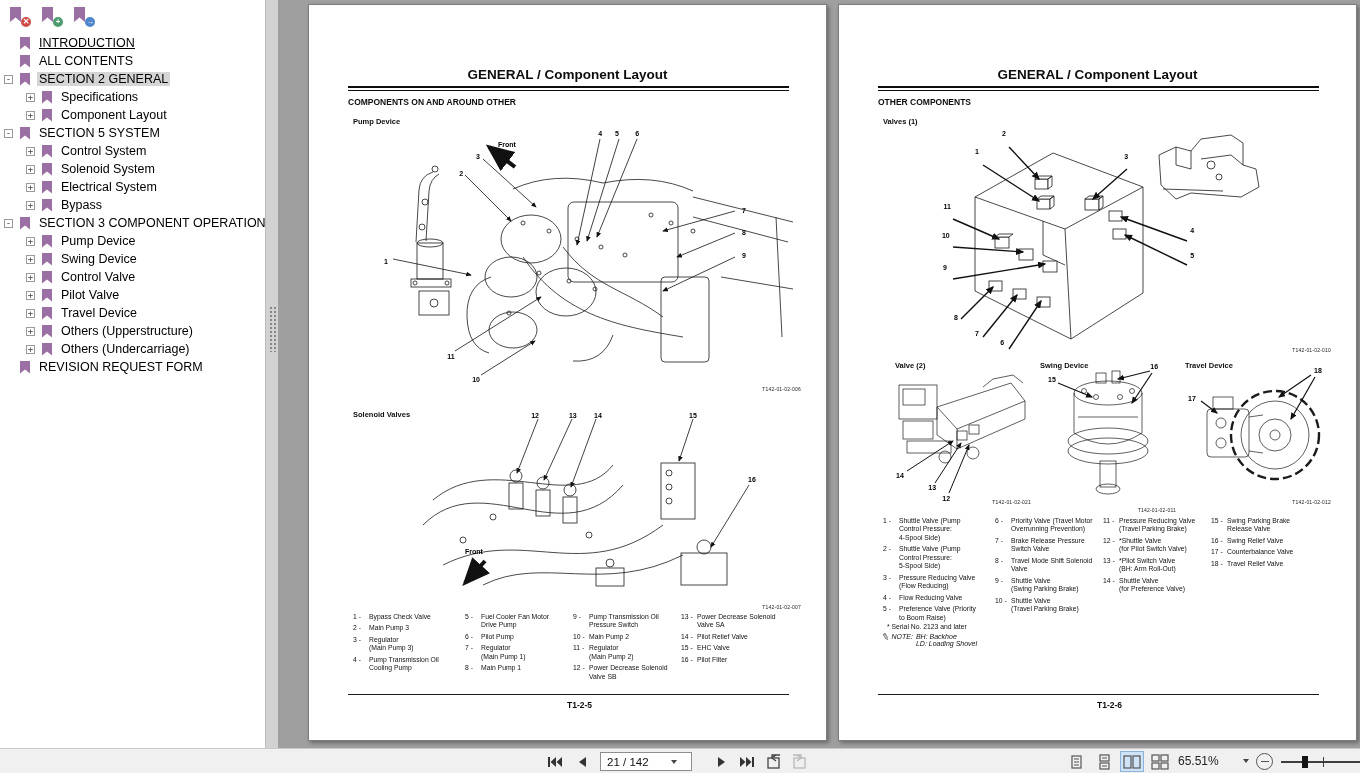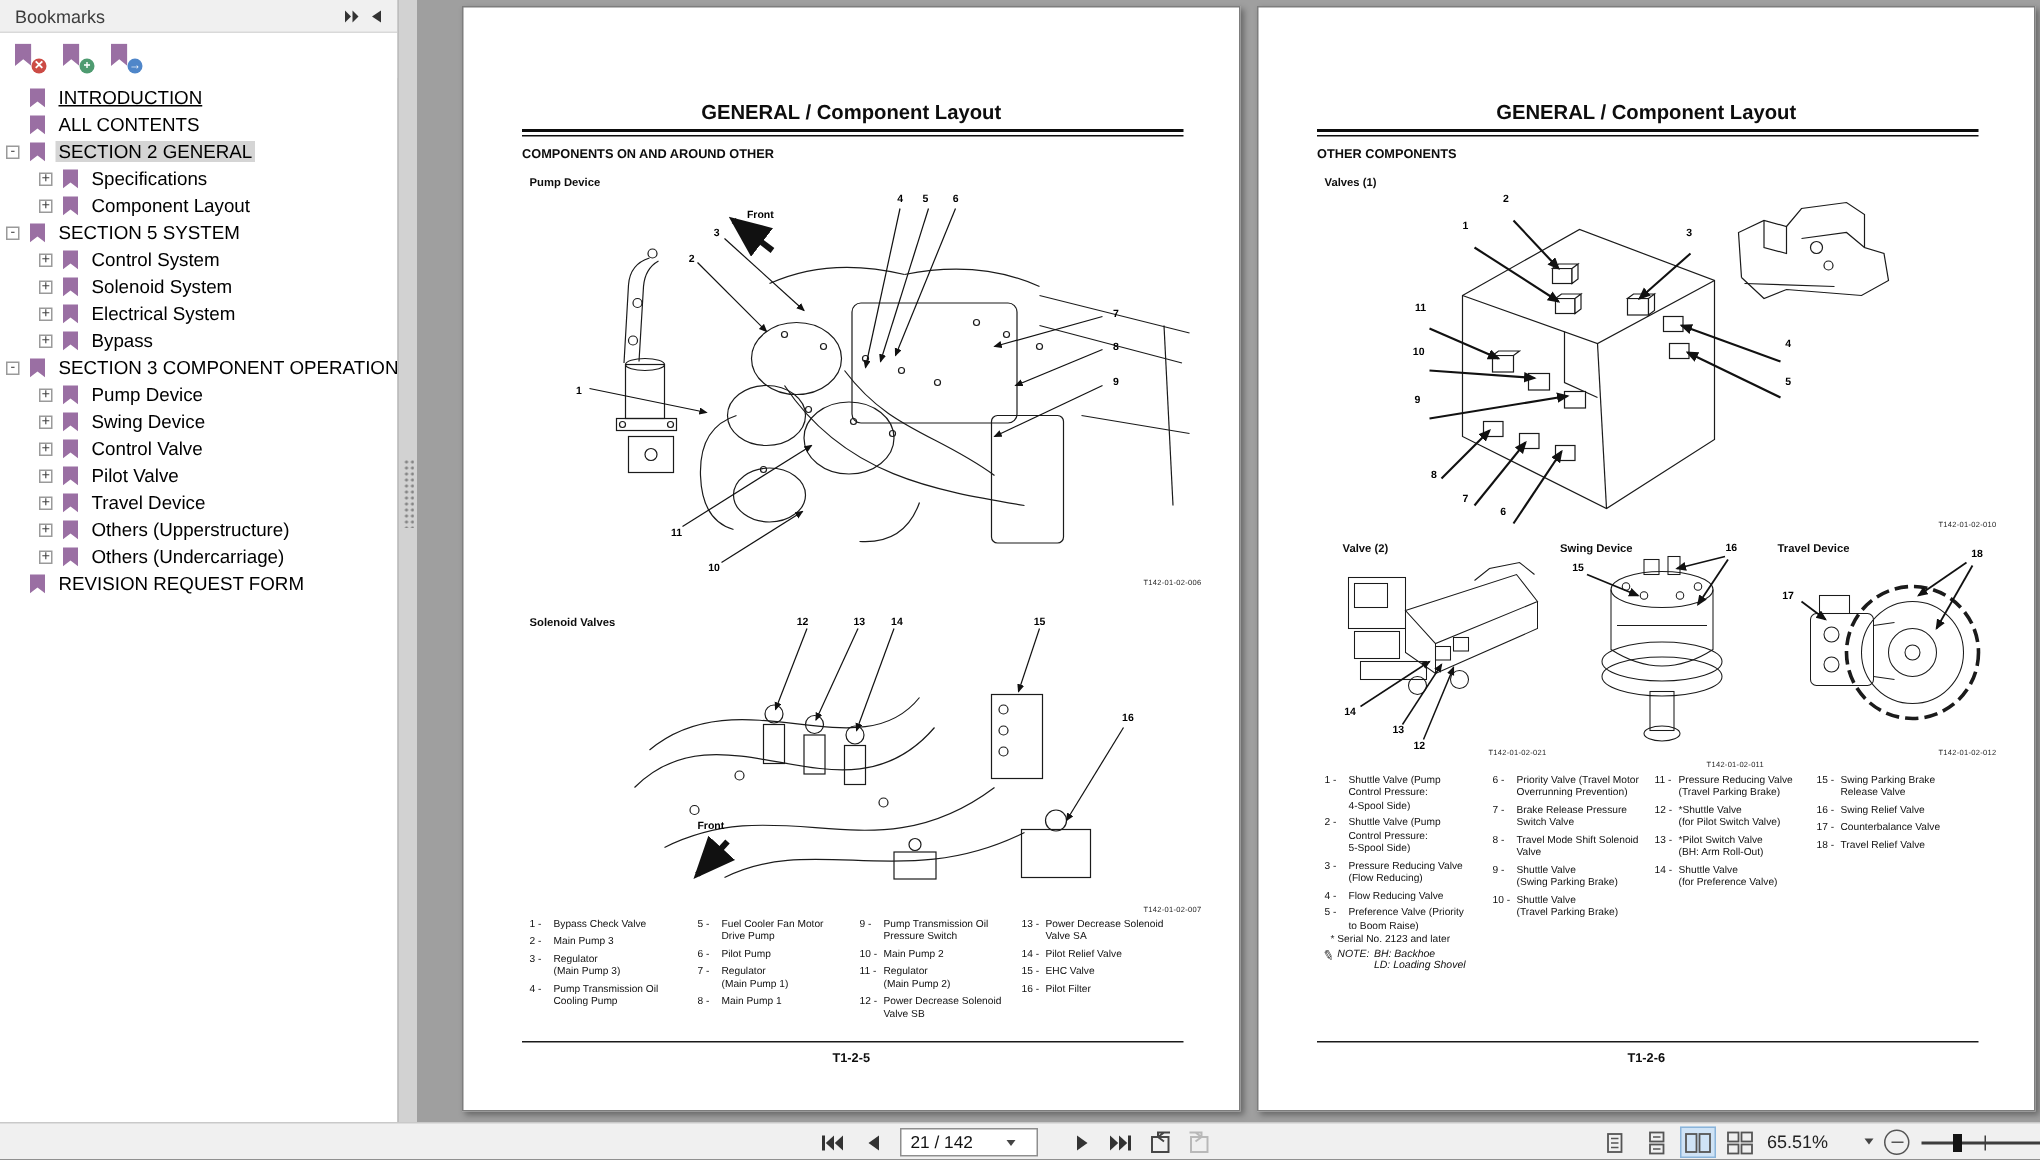--- a/index.html
+++ b/index.html
@@ -55,21 +55,21 @@
   .fig svg{position:absolute;left:0;top:0;width:100%;height:100%;}
   .figcode{position:absolute;right:2px;bottom:0;font-size:5px;color:#222;letter-spacing:.2px;}
   .callout{position:absolute;transform:translate(-50%,-50%);font-size:7px;font-weight:bold;color:#000;}
   .frontlbl{position:absolute;transform:translate(-50%,-50%);font-size:7px;font-weight:bold;color:#000;}
   .legend{position:absolute;display:flex;}
   .lcol{flex:none;}
   .litem{display:flex;margin-bottom:3px;font-size:6.8px;color:#111;line-height:1.25;}
   .ln{flex:none;width:16px;}
   .lt{white-space:pre-line;}
   .botrule{position:absolute;left:39px;bottom:45px;width:441px;border-top:1.8px solid #1a1a1a;}
-  .pagenum{position:absolute;left:0;bottom:30px;width:100%;text-align:center;
+  .pagenum{position:absolute;left:12px;bottom:30px;width:100%;text-align:center;
            font-size:8.5px;font-weight:bold;color:#0d0d0d;}
   .footnote{position:absolute;font-size:6.8px;color:#111;}
   .noteblk{position:absolute;display:flex;gap:3px;font-size:7px;color:#111;}
   .noteicon{font-size:9px;line-height:9px;transform:rotate(15deg);color:#333;}
   .notelines{display:flex;gap:3px;font-style:italic;}
   .notelines .nl{white-space:pre-line;}
   .notelabel{font-style:italic;}
 
   
   #toolbar{position:absolute;left:0;bottom:0;width:1360px;height:25px;background:#f0f0f0;
@@ -93,50 +93,36 @@
   #slider{position:absolute;left:1281px;top:12px;width:79px;height:2px;background:#3d3d3d;}
   #slider .tick{position:absolute;left:42px;top:-4px;width:1px;height:10px;background:#3d3d3d;}
   #slider .handle{position:absolute;left:21px;top:-5px;width:6px;height:12px;background:#141414;cursor:pointer;}
 </style>
 </head>
 <body>
 
 <div id="app">
 
   <div id="sidebar">
-    <div id="sb-header">
-      <span id="sb-title">Bookmarks</span>
-      <span class="sb-hicon">
-        <svg width="12" height="10">
-            <polygon points="1,1 5,5 1,9" fill="#333"></polygon>
-            <polygon points="6,1 10,5 6,9" fill="#333"></polygon>
-          </svg>
-      </span>
-      <span class="sb-hicon">
-        <svg width="8" height="10">
-            <polygon points="7,1 1,5 7,9" fill="#333"></polygon>
-          </svg>
-      </span>
-    </div>
     <div id="sb-icons">
       <span class="flagbtn">
         <span class="flag"></span>
         <span class="badge red">✕</span>
       </span>
       <span class="flagbtn">
         <span class="flag"></span>
         <span class="badge green">+</span>
       </span>
       <span class="flagbtn">
         <span class="flag"></span>
         <span class="badge blue">→</span>
       </span>
     </div>
     <div id="bmk-tree">
-        <div class="trow" style="padding-left: 4px;">
+        <div class="trow" style="padding-left: 4px; text-decoration: underline;">
           <span class="exp none"></span>
           <span class="flag small"></span>
           <span class="tlabel und">INTRODUCTION</span>
         </div>
         <div class="trow" style="padding-left: 4px;">
           <span class="exp none"></span>
           <span class="flag small"></span>
           <span class="tlabel">ALL CONTENTS</span>
         </div>
         <div class="trow" style="padding-left: 4px;">

